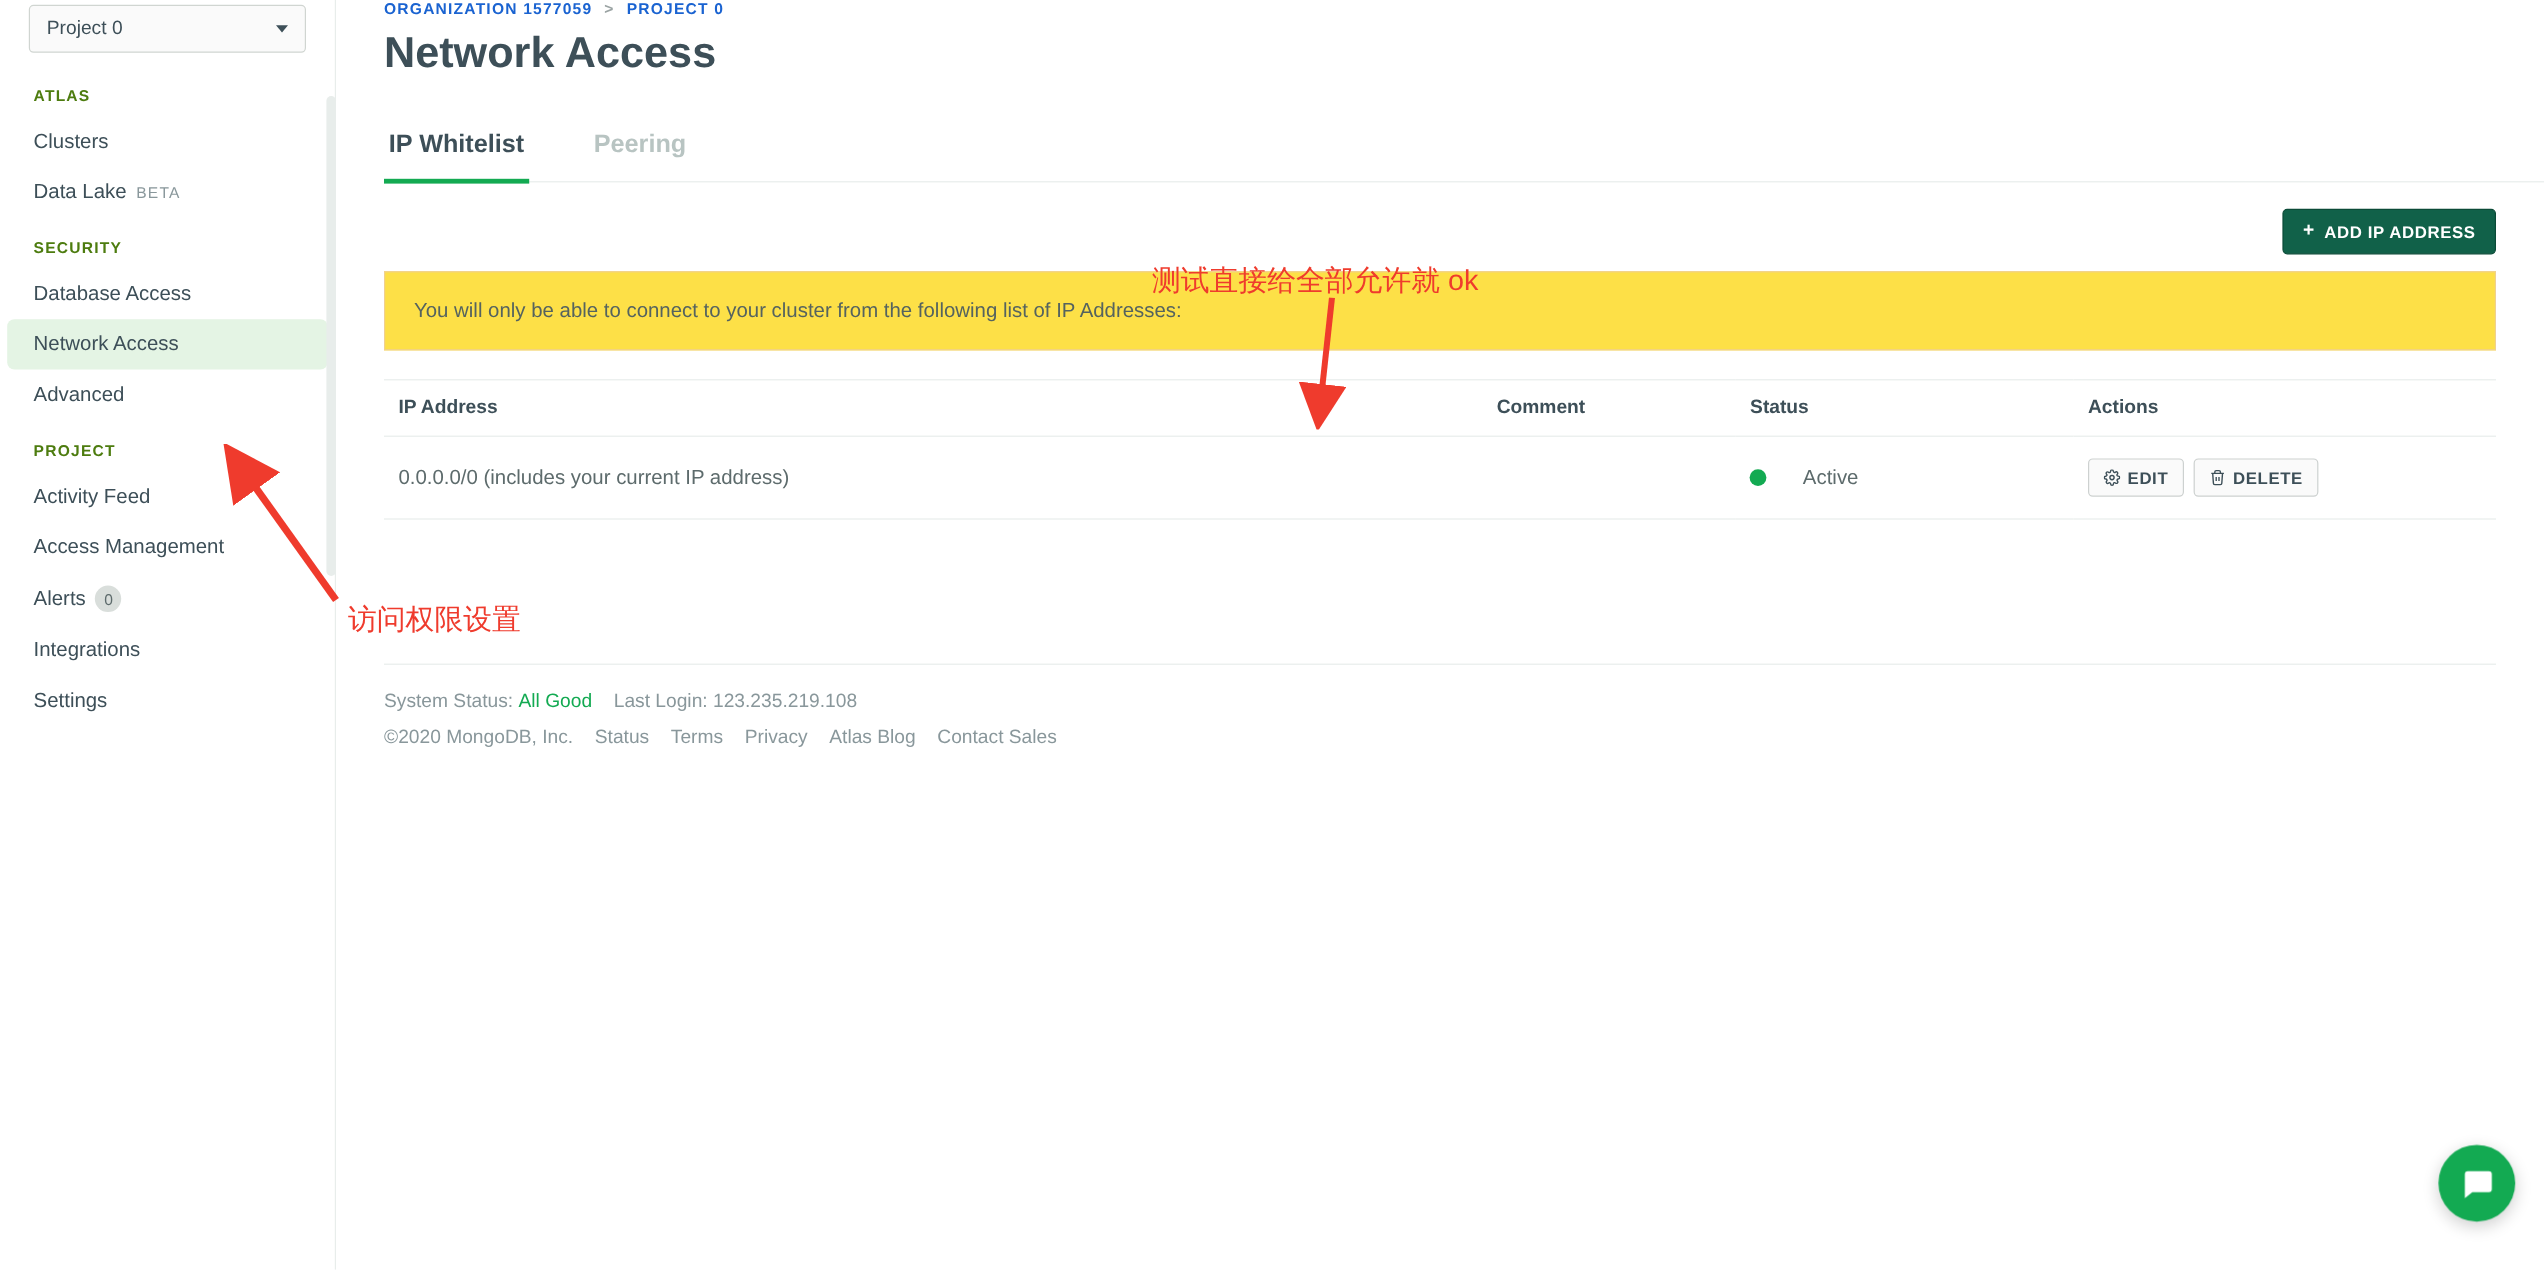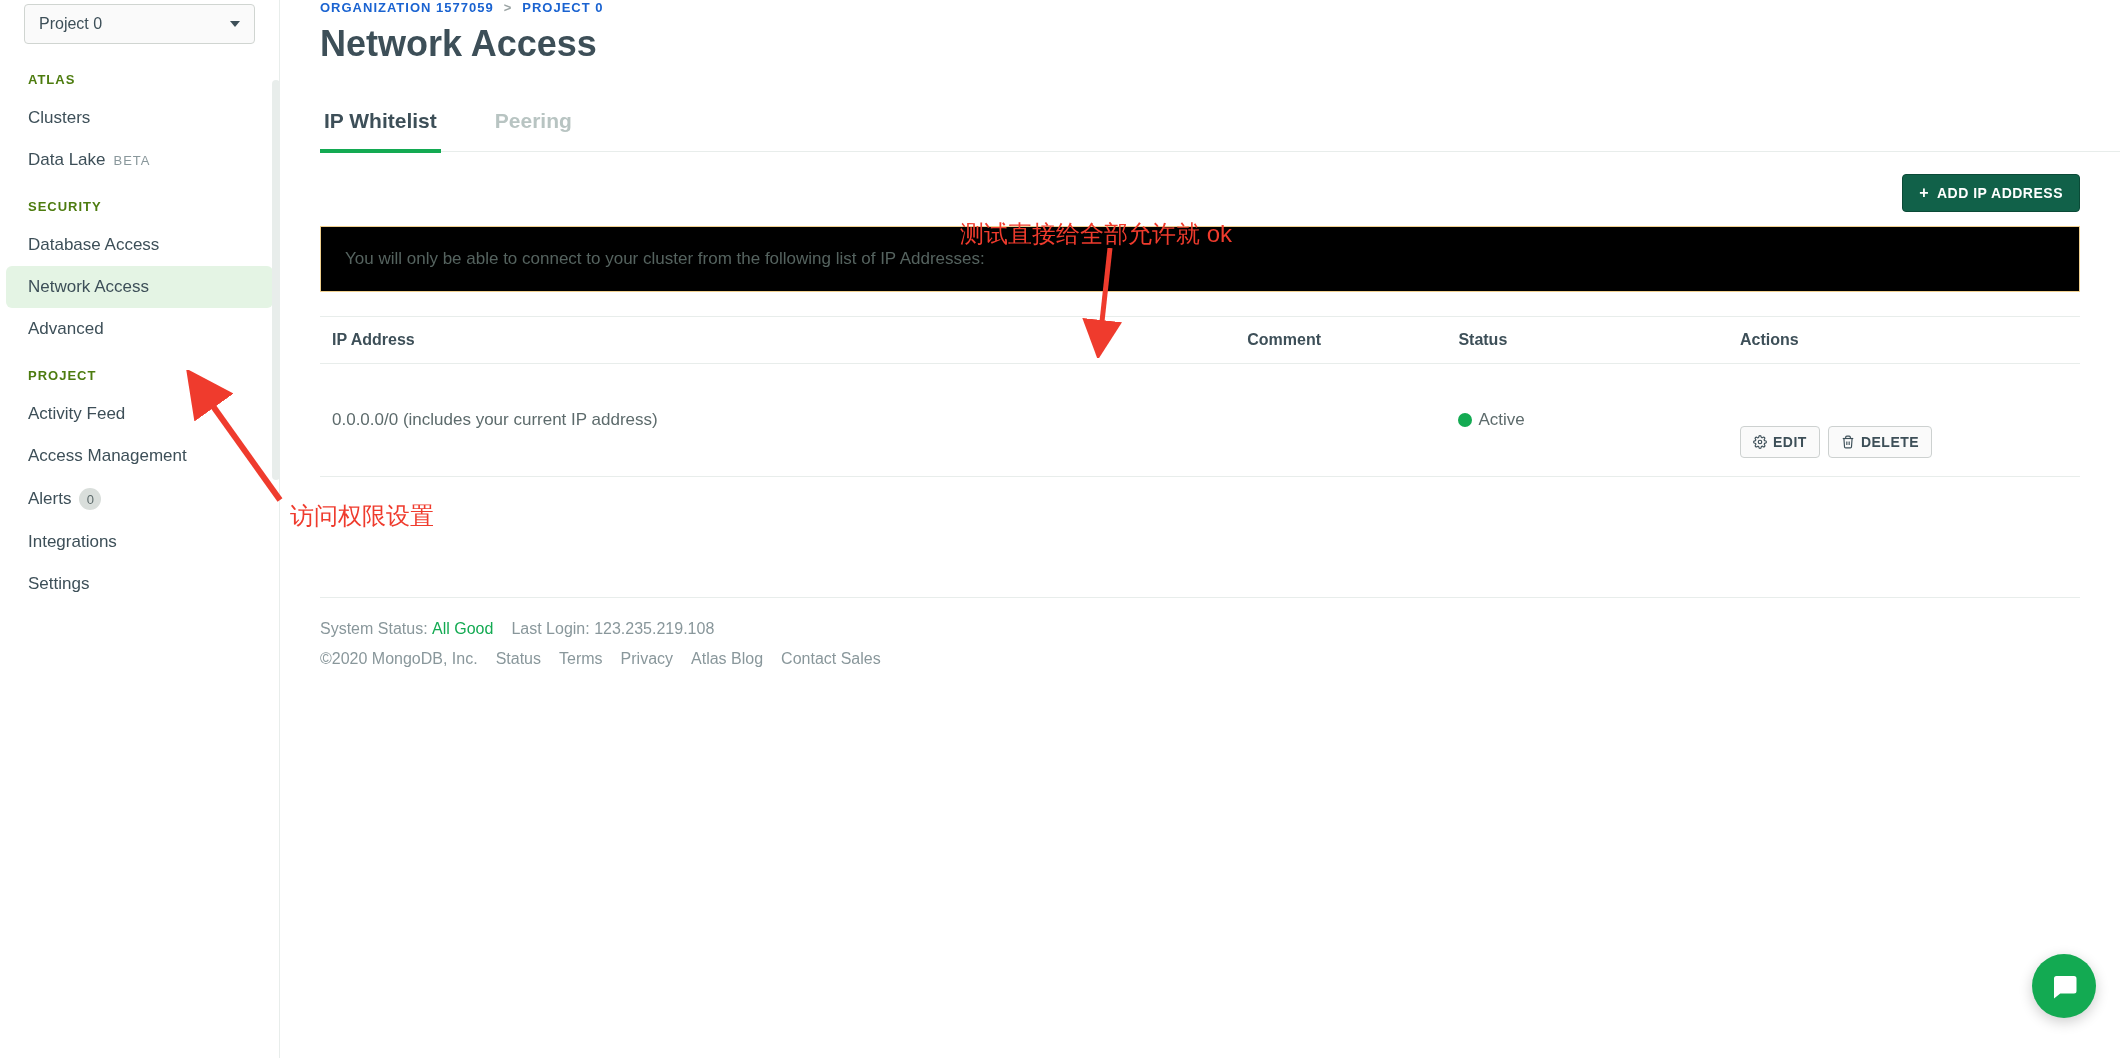--- a/index.html
+++ b/index.html
@@ -145,21 +145,21 @@
       letter-spacing: 0.5px;
       display: flex;
       align-items: center;
       gap: 8px;
       cursor: pointer;
     }
     .btn-add .plus { font-size: 16px; line-height: 1; }
     .info-banner {
       margin: 0 40px 0 0;
       border: 1px solid #f0d08f;
-      background: #000000;
+      background: #fde047;
       padding: 22px 24px;
       font-size: 17px;
       color: #55635f;
     }
     table.data {
       width: calc(100% - 40px);
       border-collapse: collapse;
       margin-top: 24px;
     }
     table.data th {
@@ -170,40 +170,39 @@
       padding: 14px 12px;
       border-top: 1px solid #e8edeb;
       border-bottom: 1px solid #e8edeb;
     }
     table.data td {
       padding: 18px 12px;
       border-bottom: 1px solid #e8edeb;
       font-size: 17px;
       color: #5d6b6c;
     }
-    .status-cell { display: flex; align-items: center; gap: 6px; text-align: center; }
+    .status-cell { display: flex; align-items: center; gap: 30px; text-align: center; }
     .dot {
       width: 14px; height: 14px; border-radius: 999px;
       background: #13aa52;
     }
     .row-actions { display: flex; gap: 8px; }
     .btn-secondary {
       background: #fafafa;
       border: 1px solid #cdd1d0;
       border-radius: 4px;
       padding: 7px 12px;
       font-size: 14px;
       font-weight: 600;
       color: #3D4F58;
       display: flex;
       align-items: center;
       gap: 6px;
       cursor: pointer;
       letter-spacing: 0.5px;
-      margin-top: 44px;
     }
     .footer {
       margin-top: 120px;
       border-top: 1px solid #e8edeb;
       padding: 22px 0 40px 0;
       color: #89979b;
       font-size: 16px;
       margin-right: 40px;
     }
     .footer-row { display: flex; gap: 18px; align-items: center; margin-bottom: 12px;}

